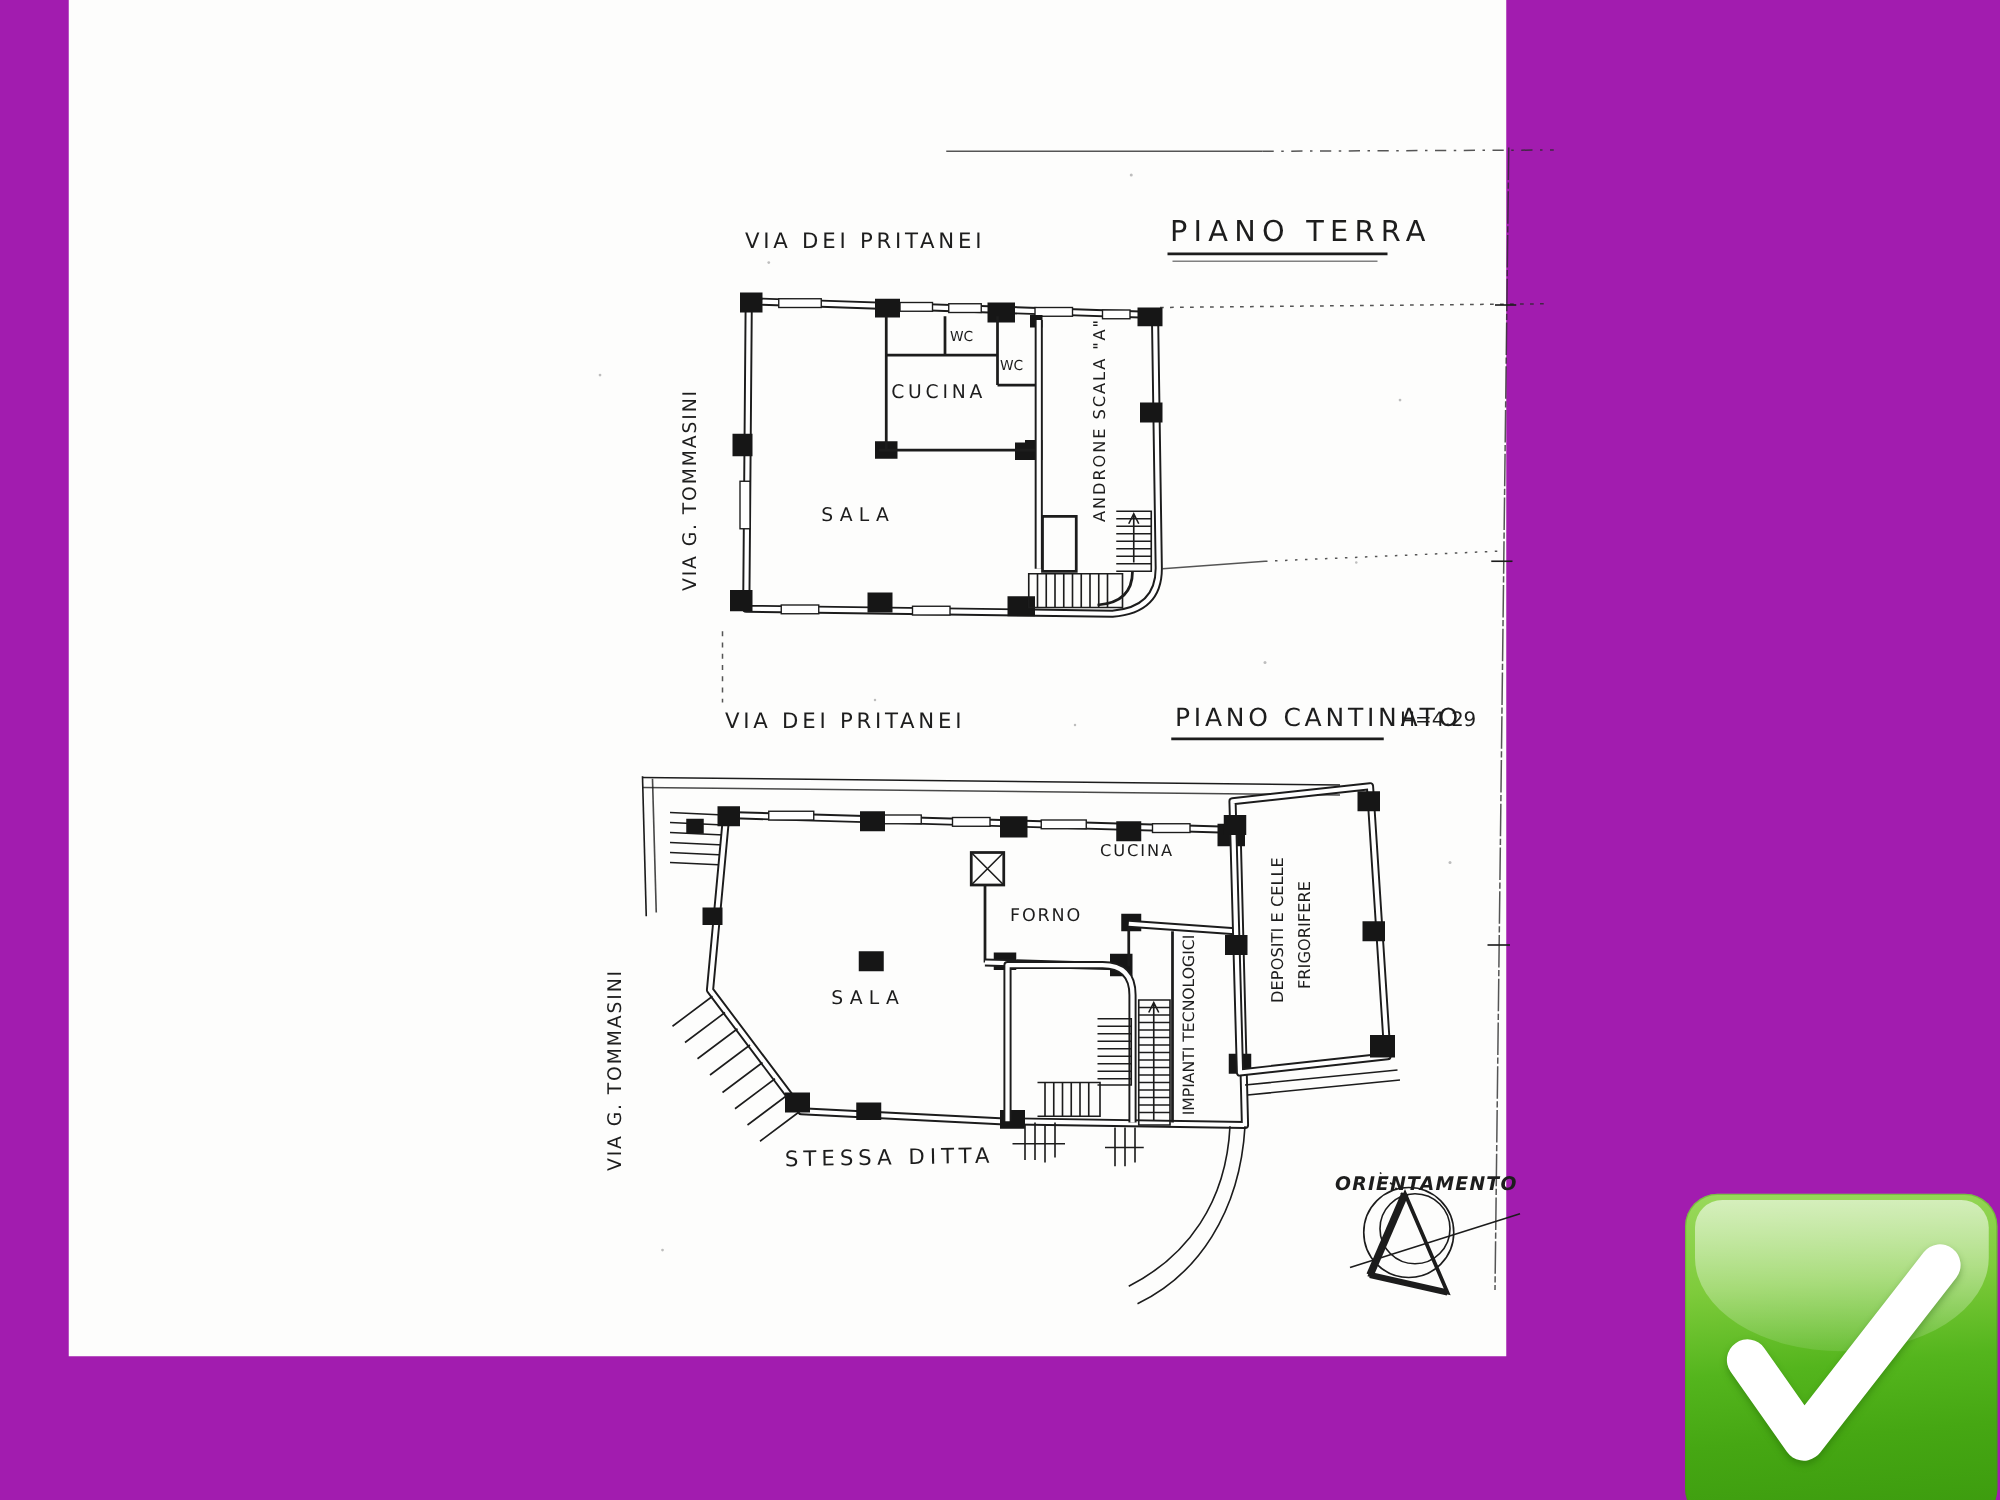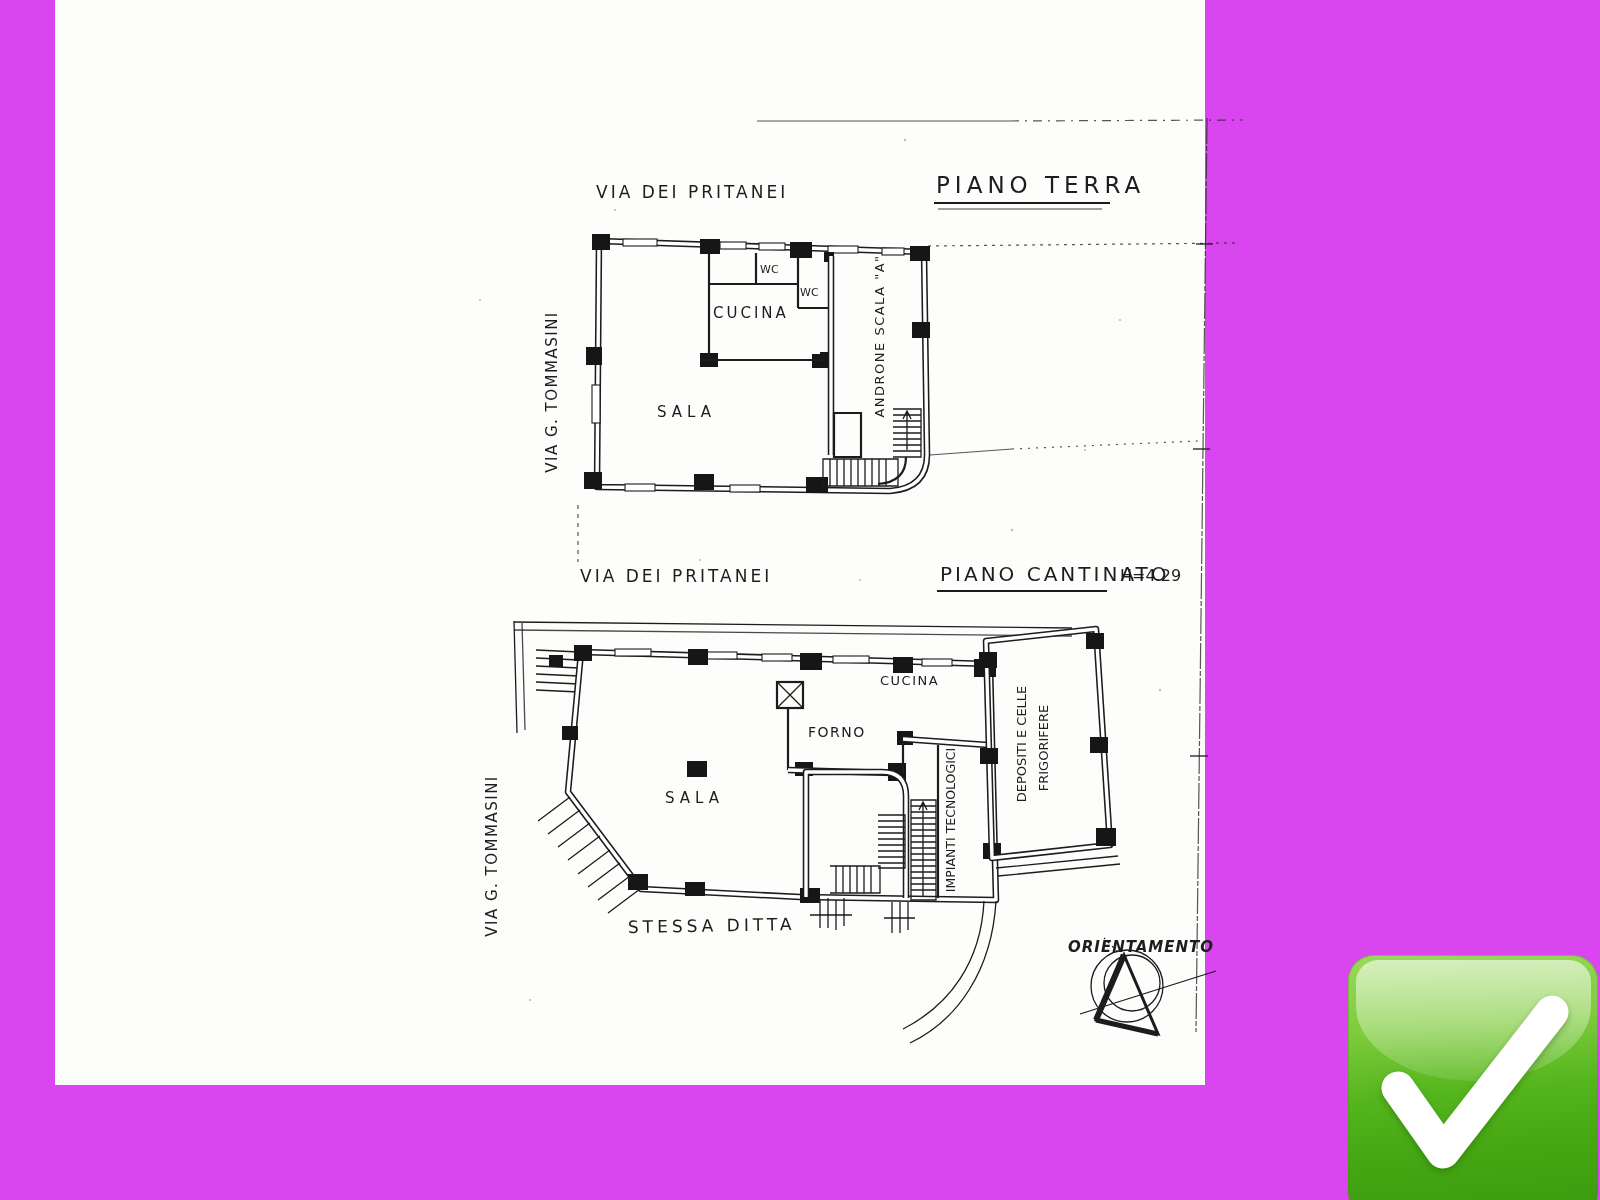--- a/index.html
+++ b/index.html
@@ -1,16 +1,16 @@
 <!DOCTYPE html>
 <html><head>
 <meta charset="utf-8">
 <style>
   html,body{margin:0;padding:0;background:#ffffff;}
-  .stage{position:relative;width:1600px;height:1200px;overflow:hidden;background:#d946ef;
+  .stage{position:relative;width:1600px;height:1200px;overflow:hidden;background:#a21caf;
          font-family:"DejaVu Sans",sans-serif;}
   svg.plan{position:absolute;left:0;top:0;}
   svg.plan text{fill:#1d1d1d;font-family:"DejaVu Sans",sans-serif;}
   .wall-o{fill:none;stroke:#1c1c1c;stroke-width:6.5;stroke-linejoin:round;}
   .wall-i{fill:none;stroke:#ffffff;stroke-width:3.4;stroke-linejoin:round;}
   .thin{fill:none;stroke:#1c1c1c;stroke-width:2.2;}
   .hair{fill:none;stroke:#1c1c1c;stroke-width:1.3;}
   .faint{fill:none;stroke:#2a2a2a;stroke-width:1.2;opacity:.8;}
   .pier{fill:#161616;stroke:none;}
   .winr{fill:#ffffff;stroke:#1c1c1c;stroke-width:1.1;}

